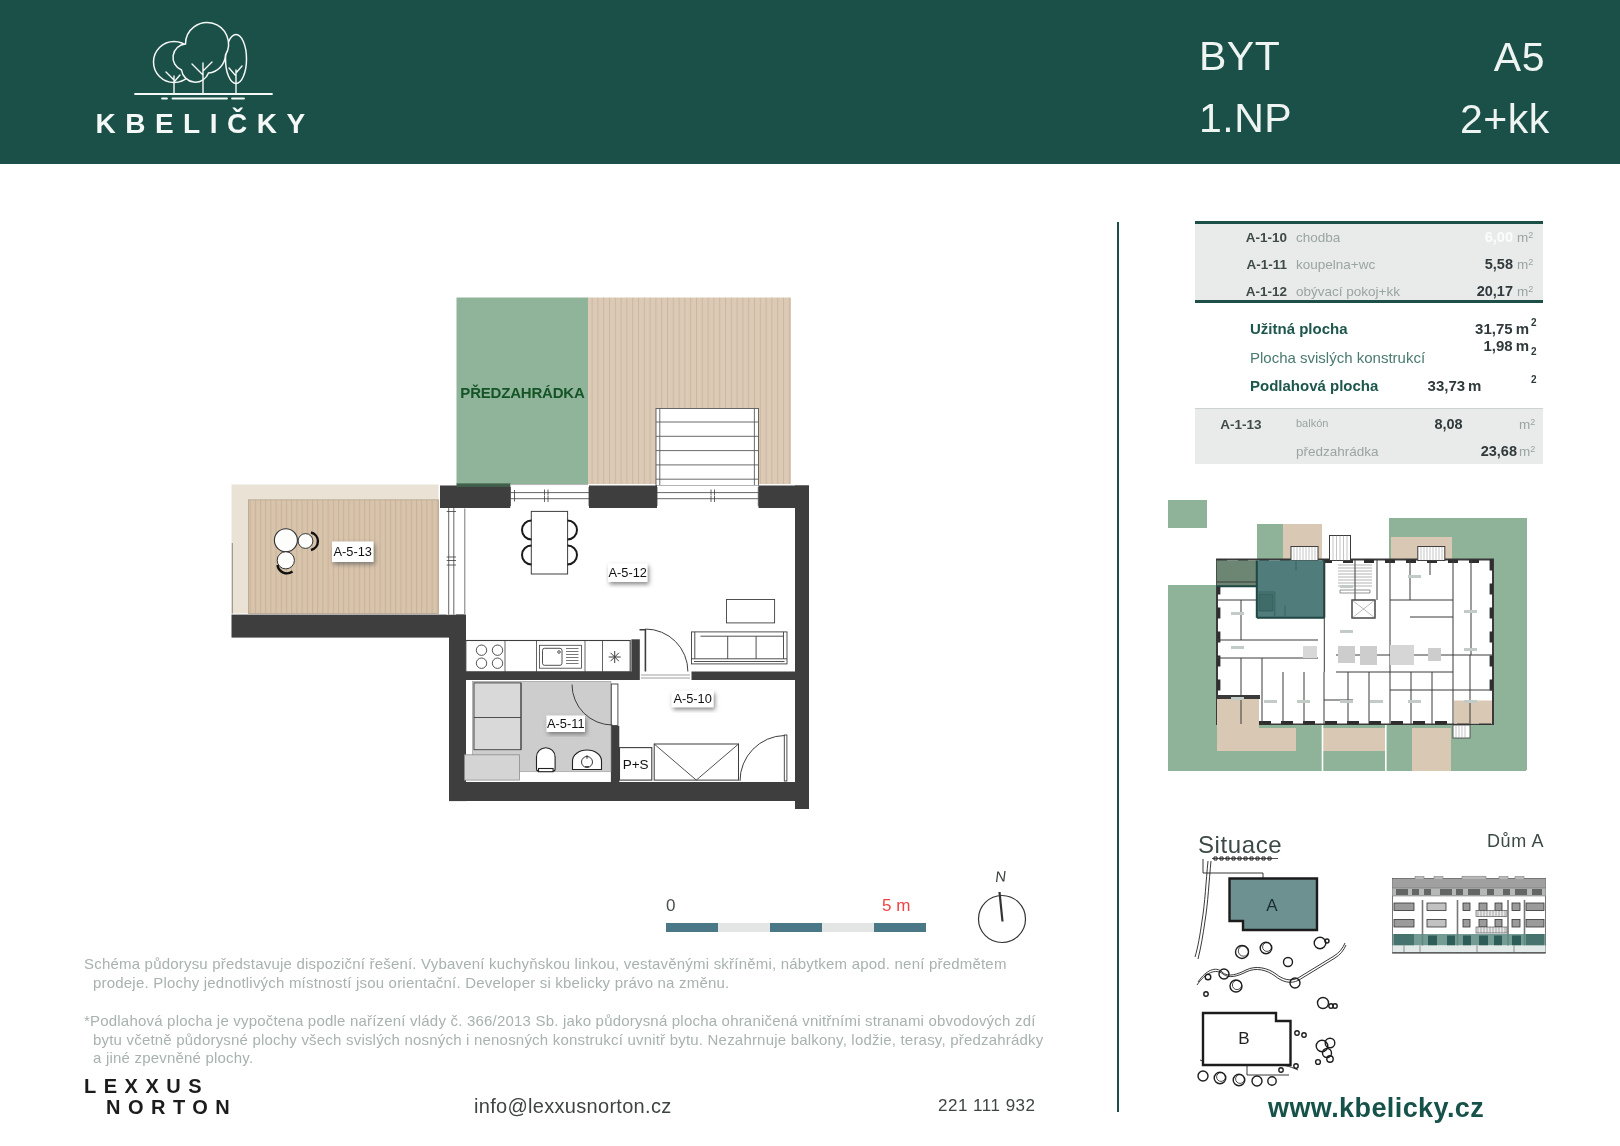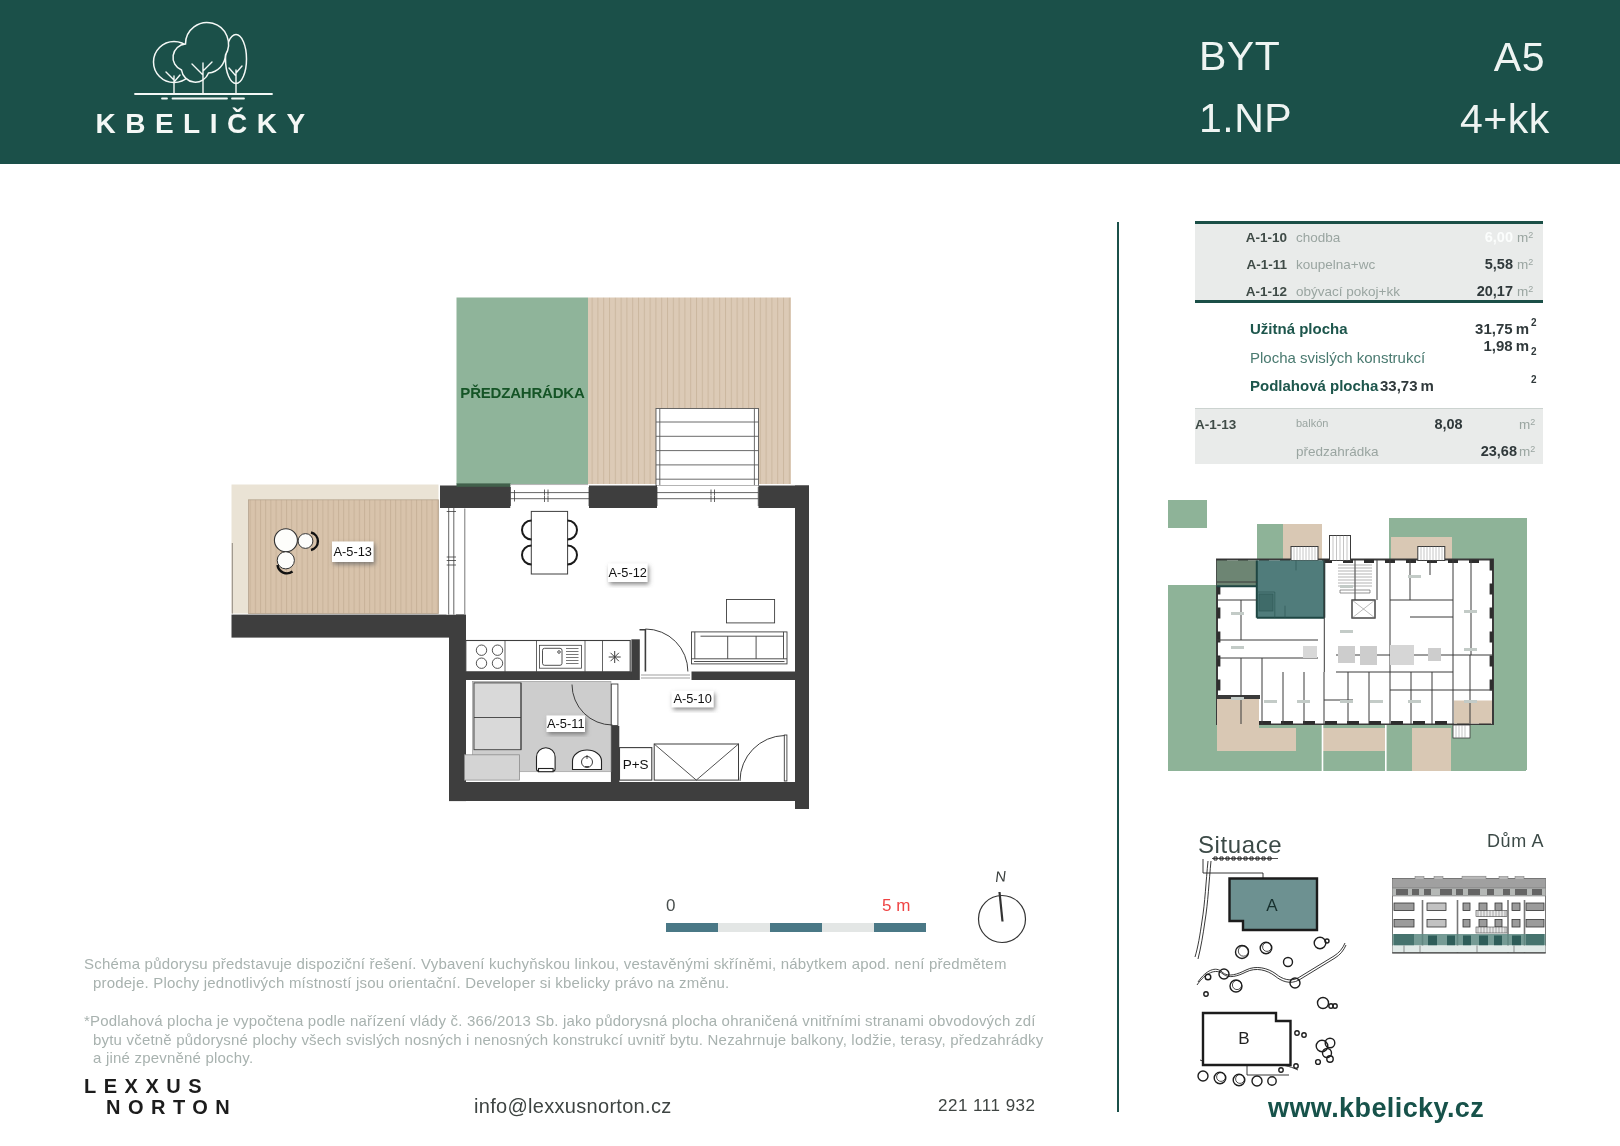--- a/index.html
+++ b/index.html
@@ -22,21 +22,21 @@
 </svg>
 
 <div class="abs" style="left:86px;top:108px;width:212px;text-align:center;color:#f4f8f6;font-size:28px;font-weight:700;letter-spacing:9.5px;text-indent:9.5px;">KBELIČKY</div>
 
 <div class="abs" style="left:1199px;top:33px;color:#eef4f2;font-size:41px;letter-spacing:0.5px;">BYT</div>
 
 <div class="abs" style="left:1199px;top:95px;color:#eef4f2;font-size:41px;letter-spacing:0.5px;">1.NP</div>
 
 <div class="abs" style="left:1460px;top:34px;width:85px;text-align:right;color:#eef4f2;font-size:41px;letter-spacing:0.5px;">A5</div>
 
-<div class="abs" style="left:1460px;top:96px;width:85px;text-align:right;color:#eef4f2;font-size:41px;letter-spacing:0.5px;">4+kk</div>
+<div class="abs" style="left:1460px;top:96px;width:85px;text-align:right;color:#eef4f2;font-size:41px;letter-spacing:0.5px;">2+kk</div>
 
 <div class="abs" style="left:1117px;top:222px;width:2px;height:890px;background:#1b5049;"></div>
 
 <div class="abs" style="left:1195px;top:221px;width:348px;height:82px;background:#e9ebea;border-top:3px solid #1b4f47;border-bottom:3px solid #1b4f47;box-sizing:border-box;"></div>
 
 <div class="abs" style="left:1195px;top:230px;width:92px;text-align:right;font-size:13.5px;font-weight:bold;color:#3f4b47;">A-1-10</div>
 <div class="abs" style="left:1296px;top:230px;font-size:13.5px;color:#9aa5a1;">chodba</div>
 <div class="abs" style="left:1380px;top:229px;width:133px;text-align:right;font-size:14.5px;font-weight:bold;color:#fbfdfc;">6,00</div>
 <div class="abs" style="left:1517px;top:230px;font-size:13.5px;color:#9aa5a1;">m<span style="font-size:9px;vertical-align:4px;">2</span></div>
 
@@ -52,26 +52,26 @@
 
 <div class="abs" style="left:1250px;top:320px;font-size:15px;font-weight:bold;color:#1d564c;">Užitná plocha</div>
 <div class="abs" style="left:1380px;top:320px;width:149px;text-align:right;font-size:15px;font-weight:bold;color:#30393b;">31,75 m</div>
 <div class="abs" style="left:1531px;top:317px;font-size:10px;font-weight:bold;color:#30393b;">2</div>
 
 <div class="abs" style="left:1250px;top:349px;font-size:15px;color:#4a7a70;">Plocha svislých konstrukcí</div>
 <div class="abs" style="left:1380px;top:337px;width:149px;text-align:right;font-size:15px;font-weight:bold;color:#30393b;">1,98 m</div>
 <div class="abs" style="left:1531px;top:346px;font-size:10px;font-weight:bold;color:#30393b;">2</div>
 
 <div class="abs" style="left:1250px;top:377px;font-size:15px;font-weight:bold;color:#1d564c;">Podlahová plocha</div>
-<div class="abs" style="left:1380px;top:377px;width:149px;text-align:left;font-size:15px;font-weight:bold;color:#30393b;">33,73 m</div>
+<div class="abs" style="left:1380px;top:377px;width:149px;text-align:center;font-size:15px;font-weight:bold;color:#30393b;">33,73 m</div>
 <div class="abs" style="left:1531px;top:374px;font-size:10px;font-weight:bold;color:#30393b;">2</div>
 
 <div class="abs" style="left:1195px;top:408px;width:348px;height:56px;background:#e9ebea;border-top:1px solid #ccd3d0;box-sizing:border-box;"></div>
 
-<div class="abs" style="left:1195px;top:417px;width:92px;text-align:left;font-size:13.5px;font-weight:bold;color:#3f4b47;">A-1-13</div>
+<div class="abs" style="left:1195px;top:417px;width:92px;text-align:center;font-size:13.5px;font-weight:bold;color:#3f4b47;">A-1-13</div>
 <div class="abs" style="left:1296px;top:417px;font-size:11px;color:#9aa5a1;">balkón</div>
 <div class="abs" style="left:1380px;top:416px;width:137px;text-align:center;font-size:14.5px;font-weight:bold;color:#30393b;">8,08</div>
 <div class="abs" style="left:1519px;top:417px;font-size:13.5px;color:#9aa5a1;">m<span style="font-size:9px;vertical-align:4px;">2</span></div>
 
 <div class="abs" style="left:1296px;top:444px;font-size:13.5px;color:#9aa5a1;">předzahrádka</div>
 <div class="abs" style="left:1380px;top:443px;width:137px;text-align:right;font-size:14.5px;font-weight:bold;color:#30393b;">23,68</div>
 <div class="abs" style="left:1519px;top:444px;font-size:13.5px;color:#9aa5a1;">m<span style="font-size:9px;vertical-align:4px;">2</span></div>
 
 <svg id="plan" class="abs" style="left:218px;top:290px;" width="600" height="525" viewBox="218 290 600 525">
 <defs>

